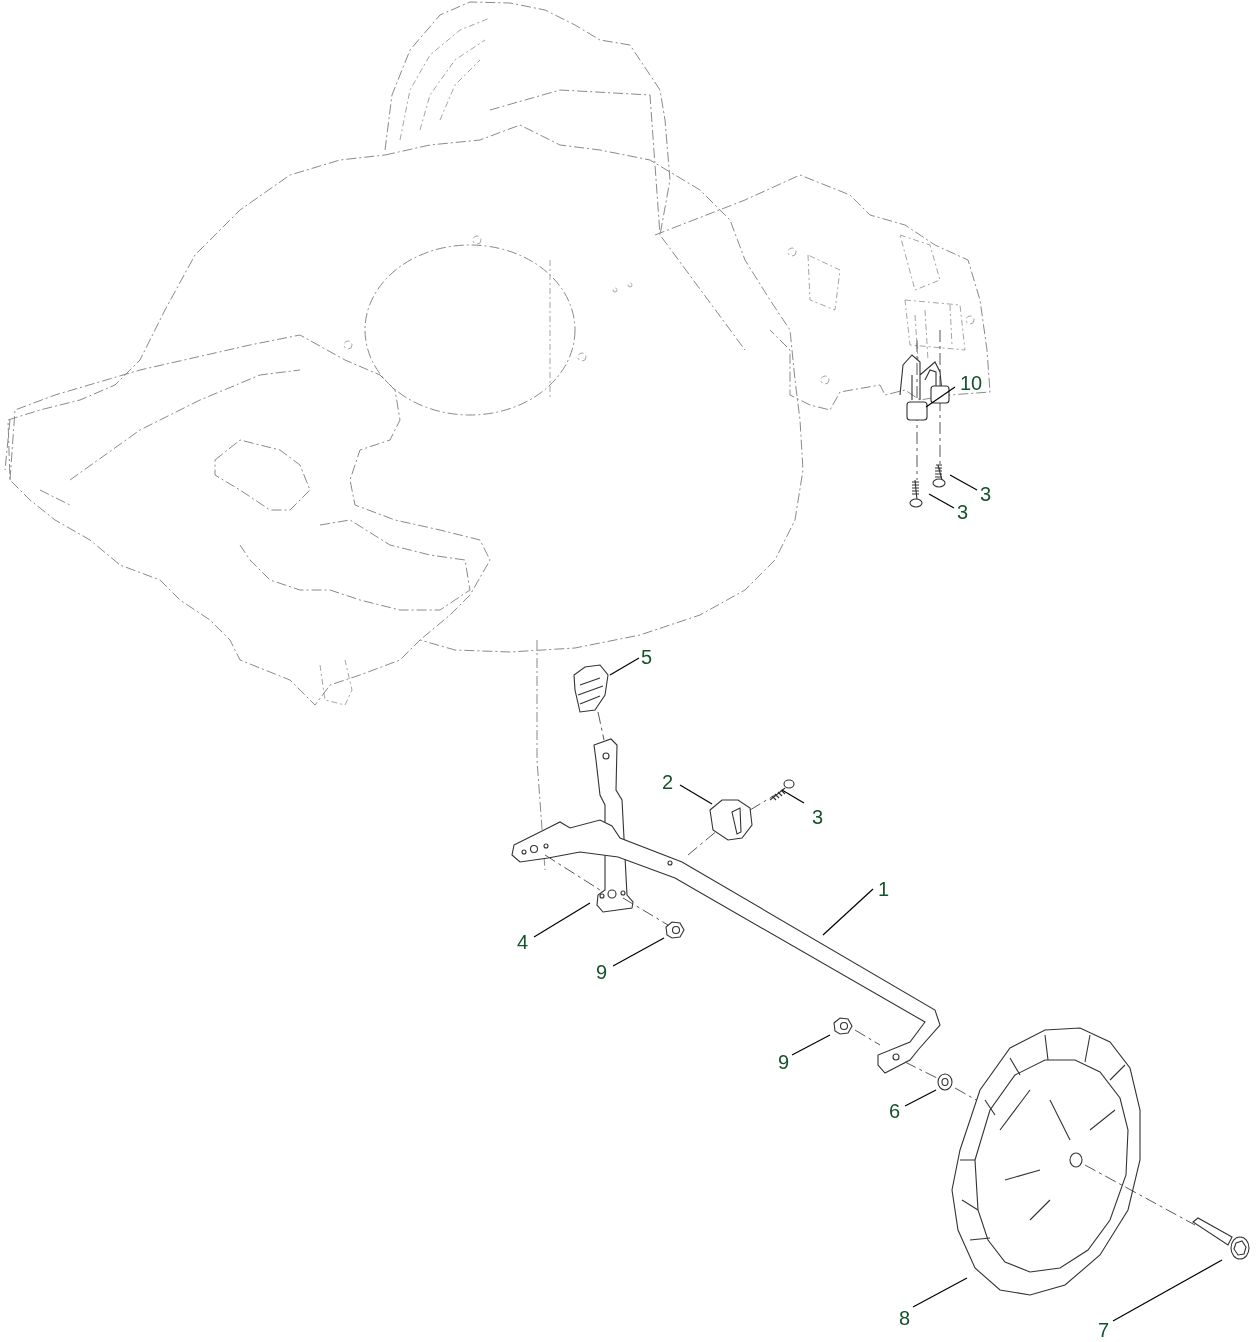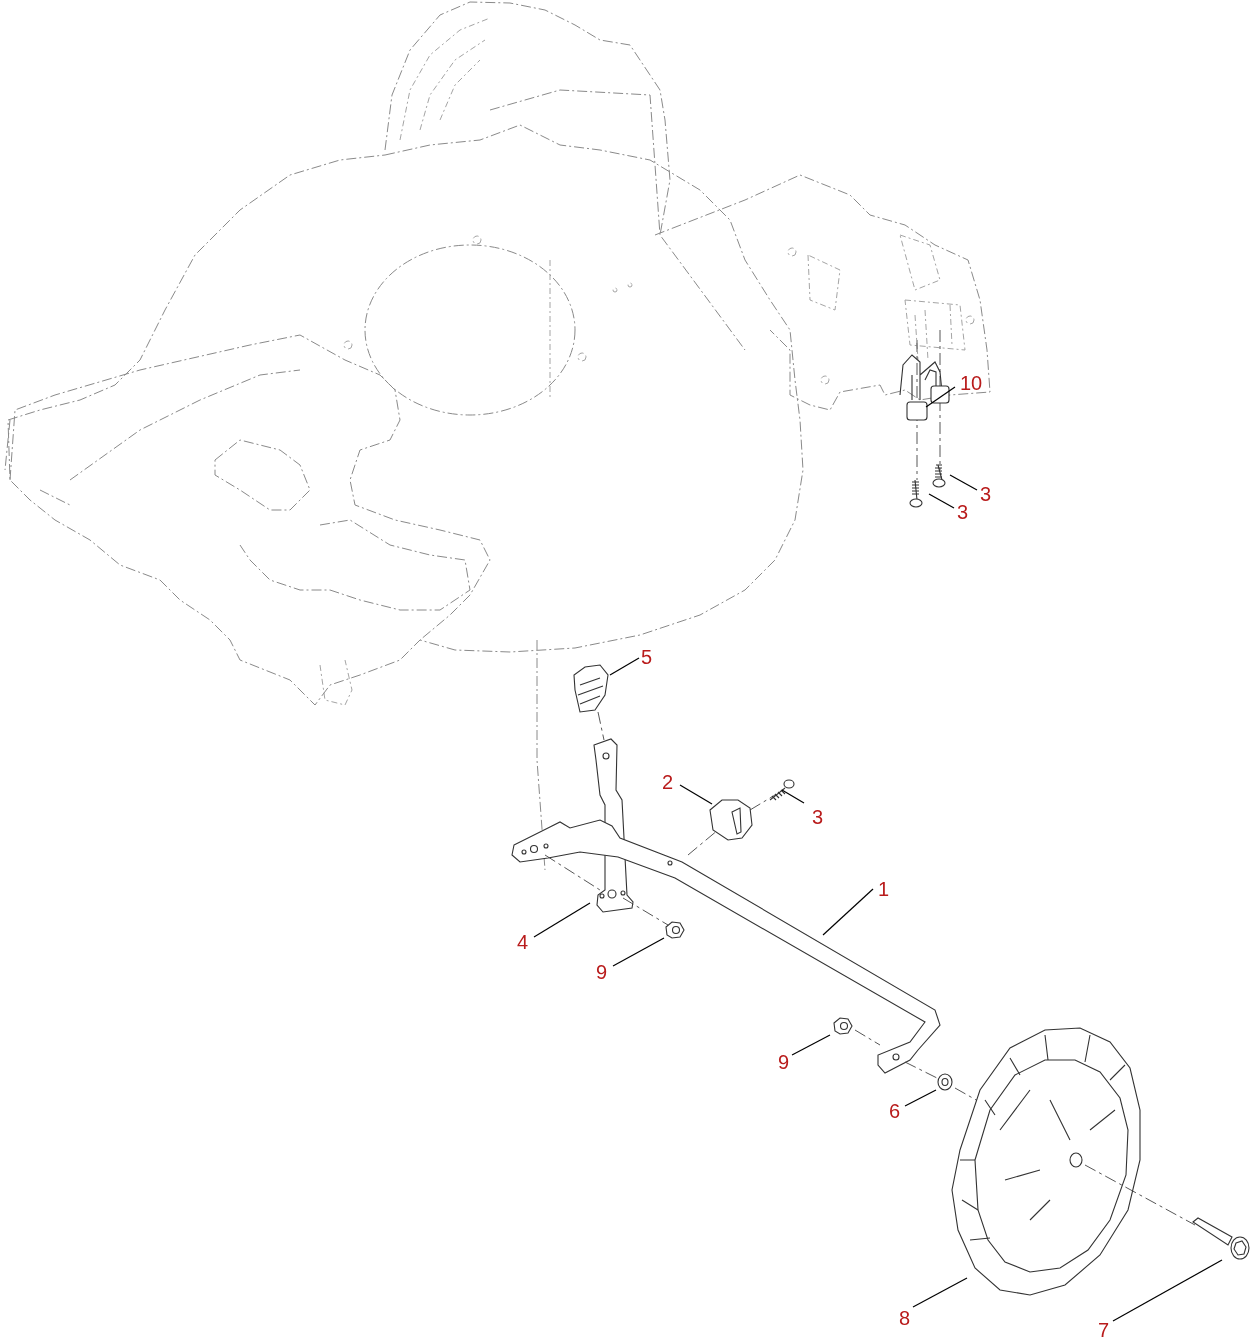--- a/index.html
+++ b/index.html
@@ -8,21 +8,21 @@
   .phantom { fill: none; stroke: #8a8a8a; stroke-width: 1; stroke-dasharray: 10 3 2 3; }
   .phantom-thin { fill: none; stroke: #9a9a9a; stroke-width: 0.9; stroke-dasharray: 6 3 2 3; }
   .part { fill: #ffffff; stroke: #333333; stroke-width: 1.1; }
   .part-line { fill: none; stroke: #333333; stroke-width: 1.1; }
   .centerline { fill: none; stroke: #444444; stroke-width: 0.9; stroke-dasharray: 12 4 3 4; }
   .leader { stroke: #000000; stroke-width: 1.2; }
   .callout {
     position: absolute;
     font-family: "Liberation Sans", sans-serif;
     font-size: 20px;
-    color: #b91c1c;
+    color: #14532d;
     line-height: 1;
   }
 </style>
 </head>
 <body>
 
 <div id="canvas">
   <svg width="1258" height="1342" viewBox="0 0 1258 1342">
 
     <g>

